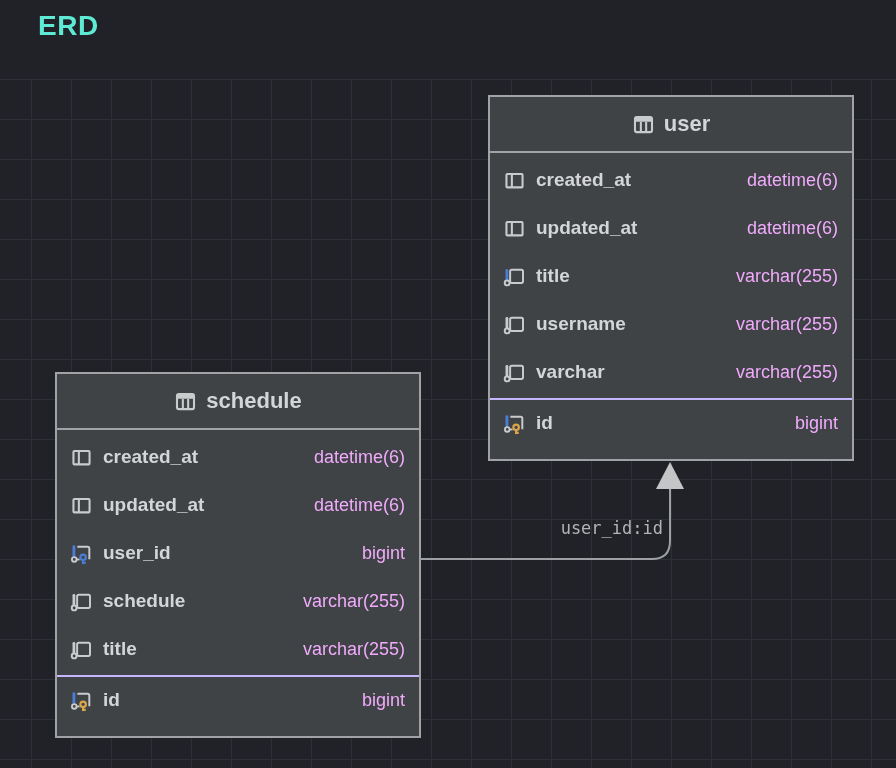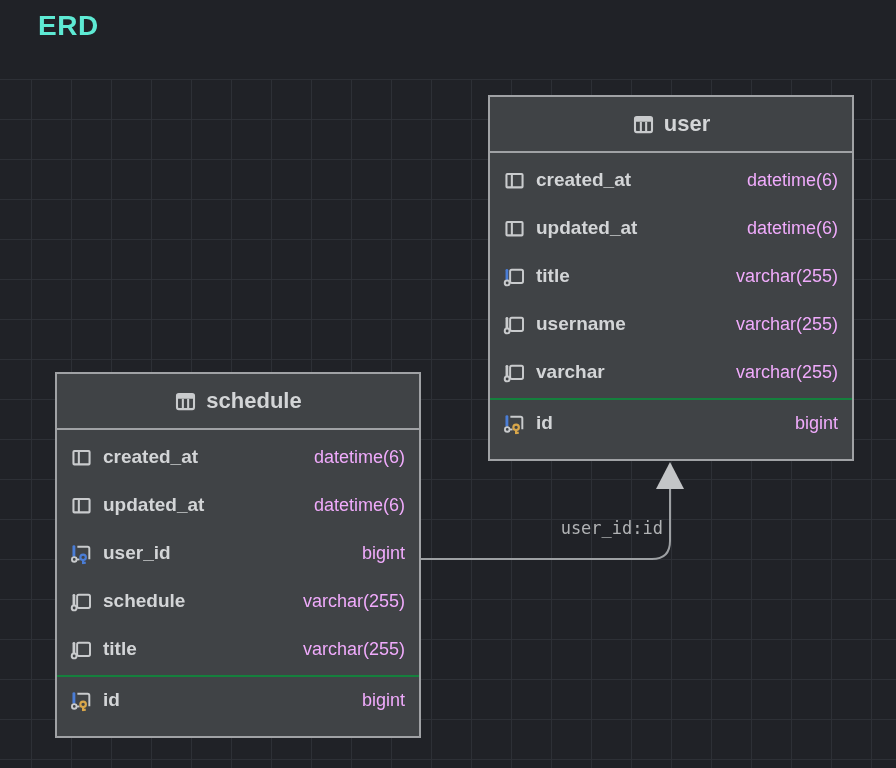--- a/index.html
+++ b/index.html
@@ -61,21 +61,21 @@
   .icon svg { display: block; }
 
   .entity-body { padding-top: 3px; }
   .col-row {
     height: 48px;
     display: flex; align-items: center;
     padding: 0 14px 0 11px;
     box-sizing: border-box;
   }
   .col-row.key-sep {
-    border-top: 2px solid #15803d;
+    border-top: 2px solid #c4b5fd;
     margin-top: 2px;
   }
   .col-icon { width: 27px; flex: 0 0 27px; margin-right: 8px; }
   .col-name {
     font-size: 19px; font-weight: bold; color: #d3d5d7;
     white-space: nowrap;
   }
   .col-type {
     margin-left: auto;
     font-size: 18px; color: #f0abfc;

